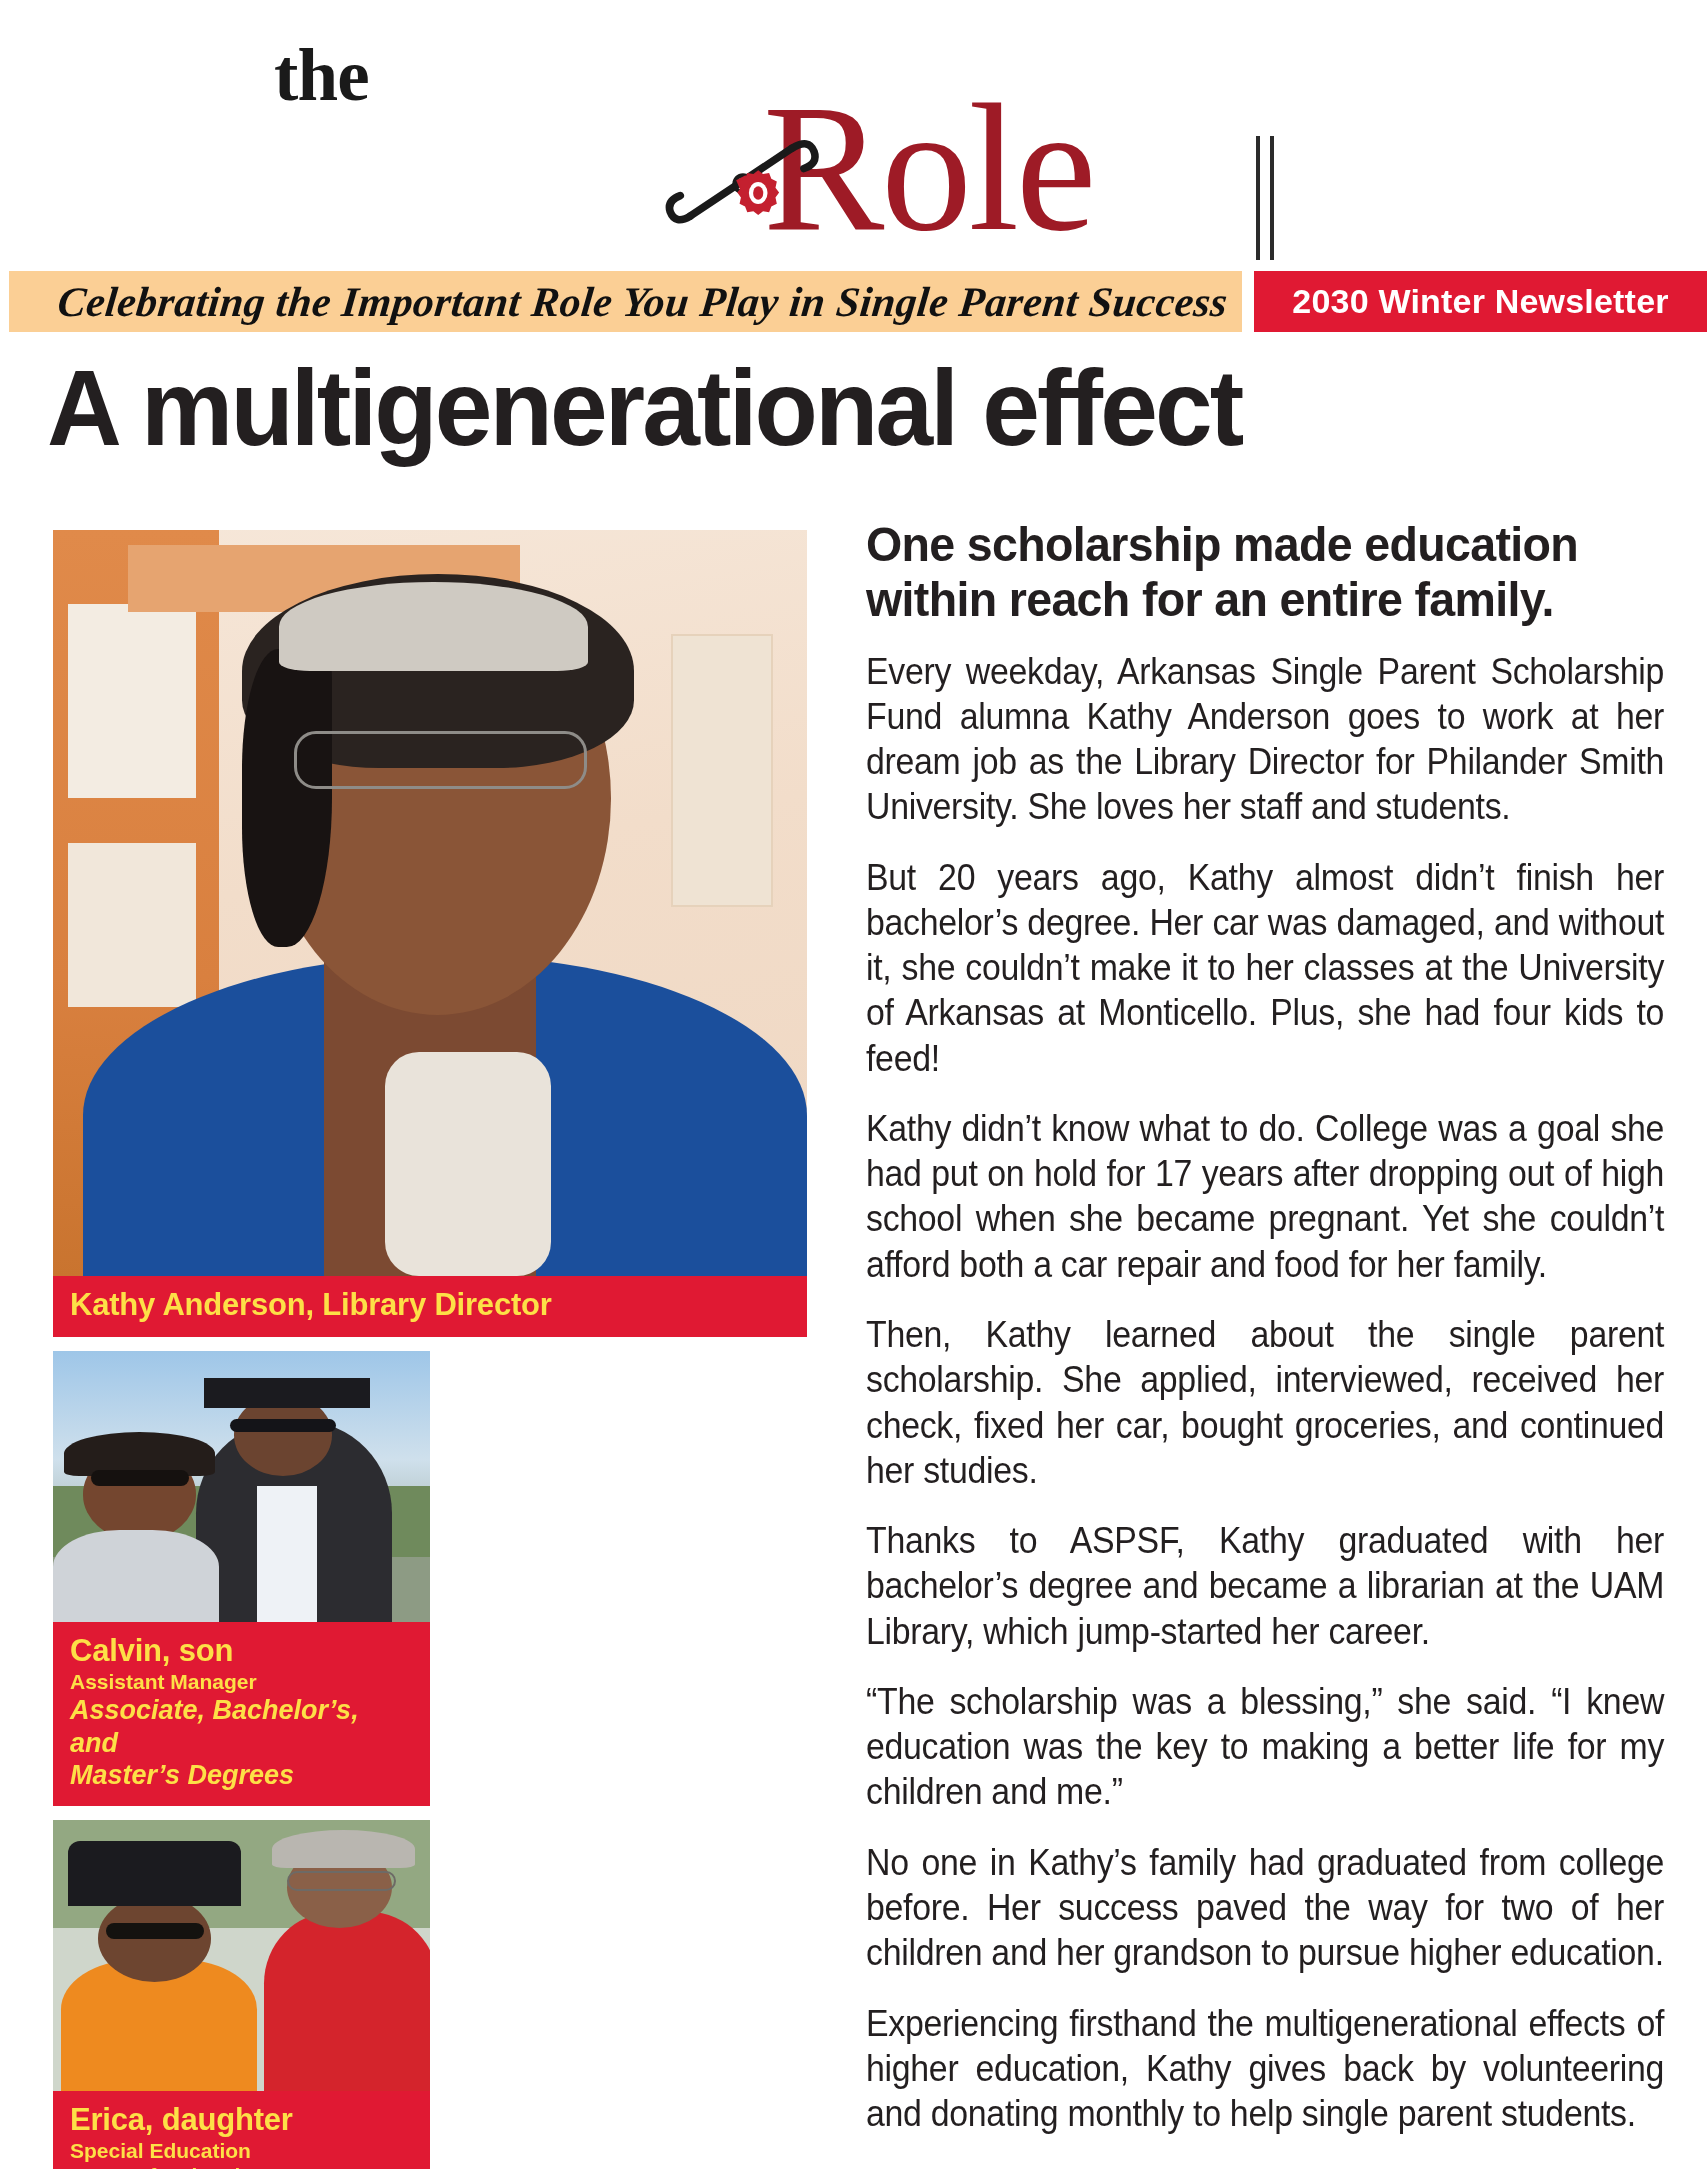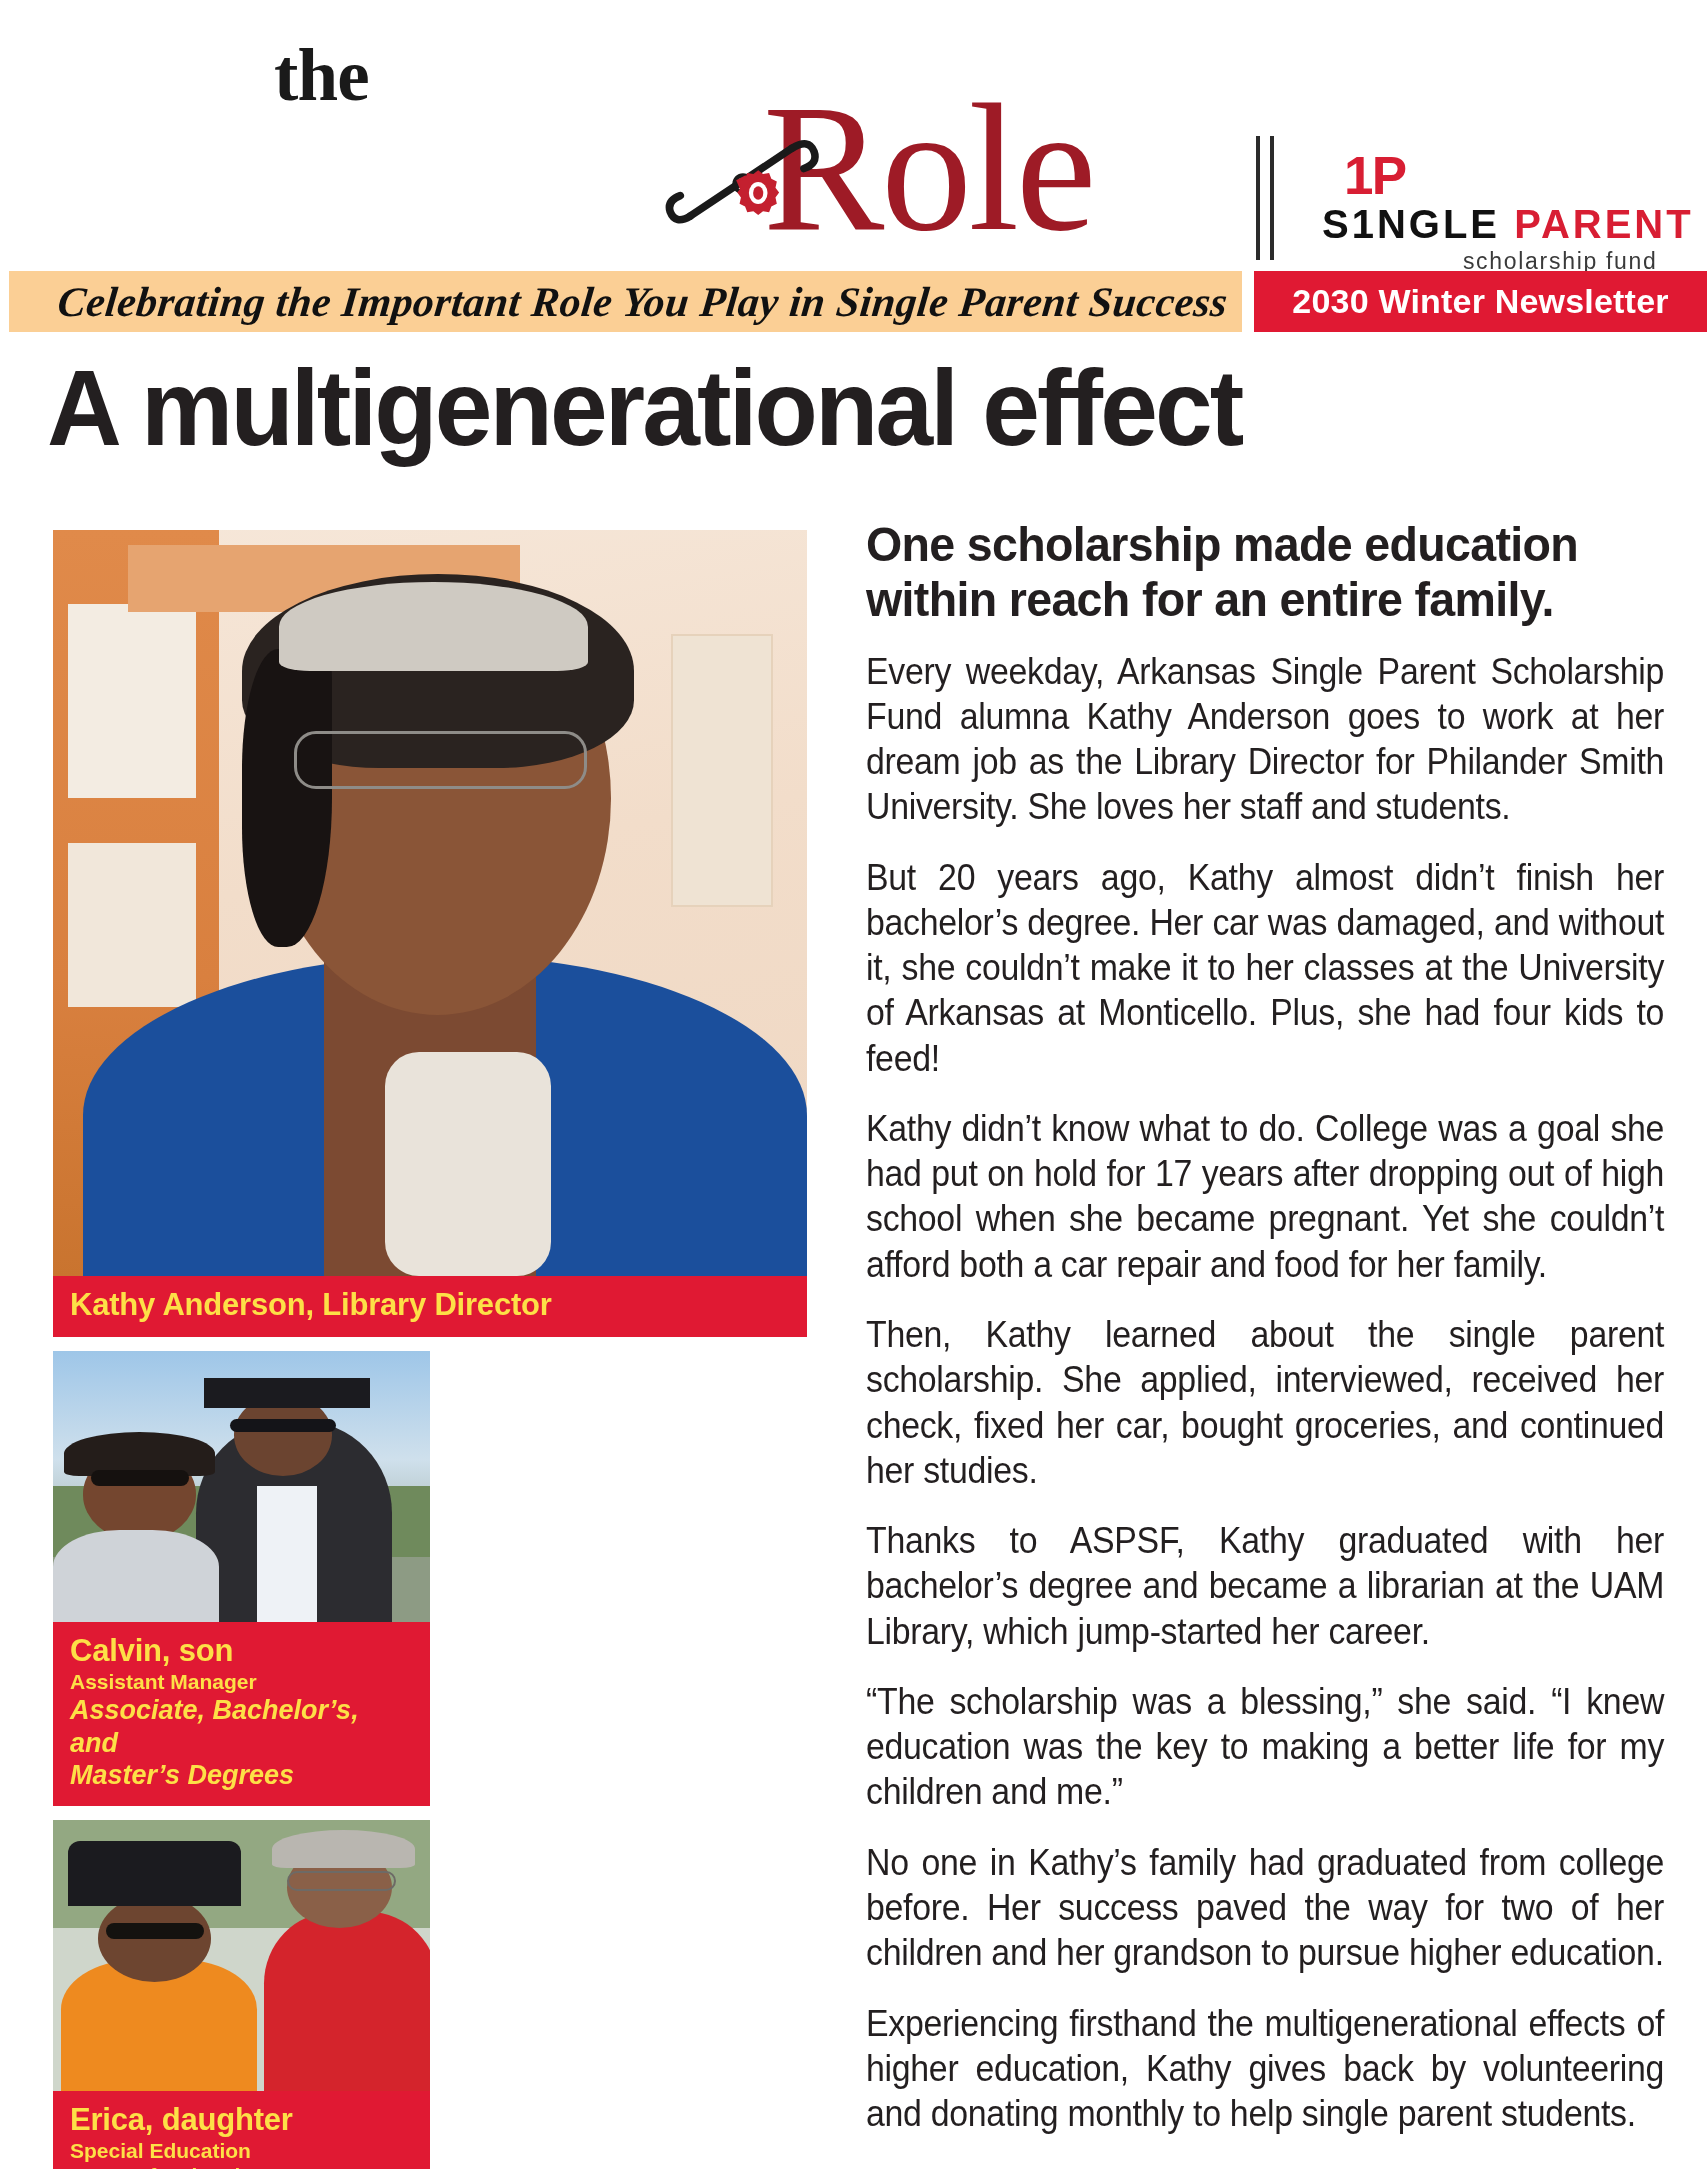--- a/index.html
+++ b/index.html
@@ -315,25 +315,20 @@
         <ellipse cx="22" cy="27" rx="6" ry="8" fill="#c4202f"></ellipse>
       </g>
     </svg>
   </div>
 
   <div class="divider-bars">
     <i></i>
       <i></i>
   </div>
 
-  <div class="spsf-logo">
-    <span class="spsf-1p">1P</span>
-    <span class="spsf-words"><span>S1NGLE</span> <span class="red">PARENT</span></span>
-    <span class="spsf-sub">scholarship fund</span>
-  </div>
 </div>
 
 <div class="tagline-row">
   <div class="tagline">
     <span>Celebrating the Important Role You Play in Single Parent Success</span>
   </div>
   <div class="issue-badge">
     <span>2030 Winter Newsletter</span>
   </div>
 </div>

